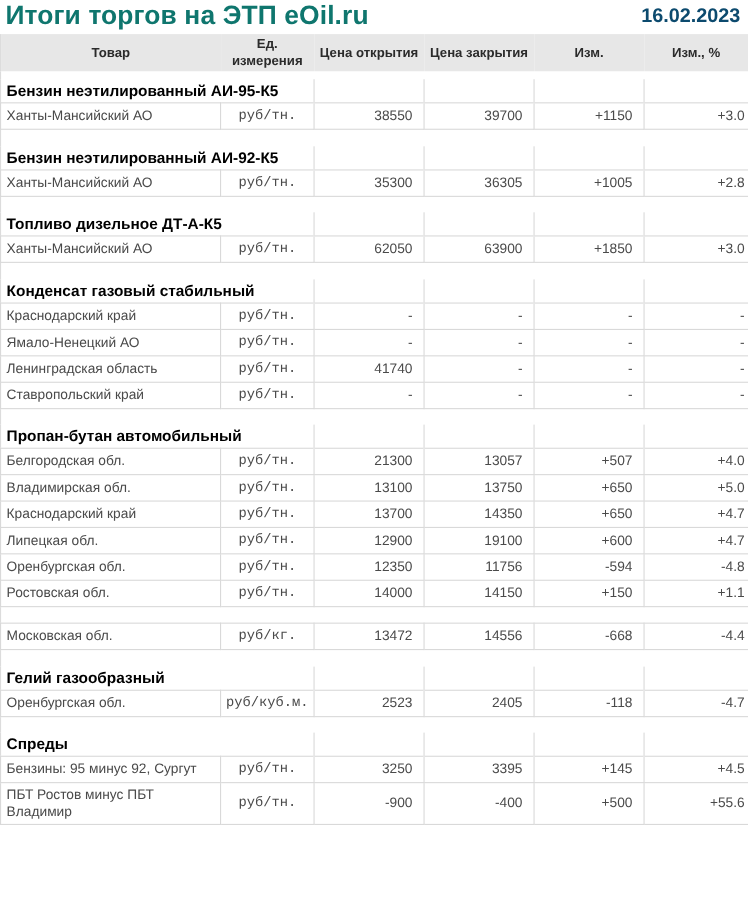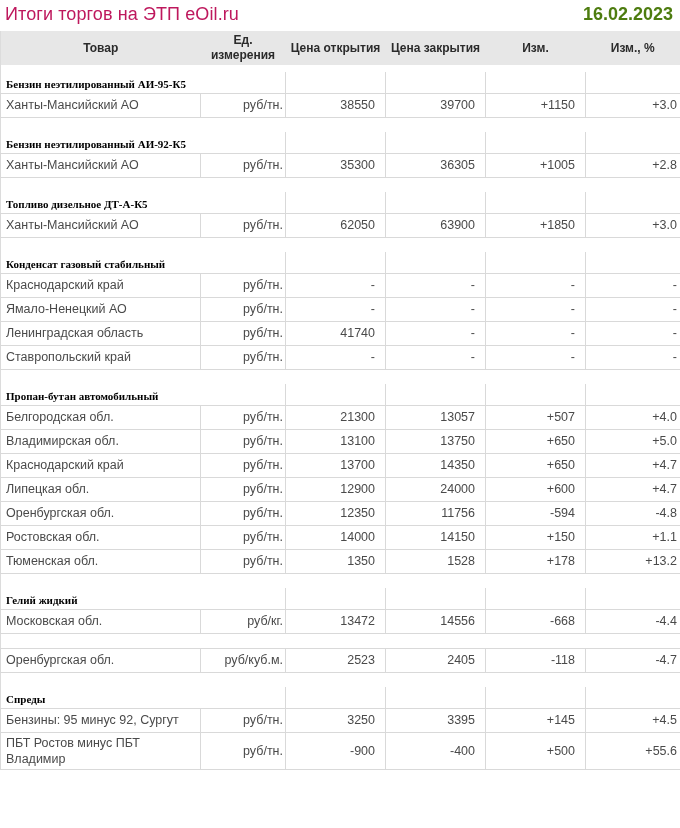--- a/index.html
+++ b/index.html
@@ -8,52 +8,51 @@
     width:680px; height:828px; overflow:hidden;
     font-family:"Liberation Sans", sans-serif;
   }
   .page { width:680px; height:828px; display:flex; flex-direction:column; }
 
   .titlebar {
     height:31px; flex:0 0 31px;
     display:flex; justify-content:space-between; align-items:center;
     padding:0 7px 2px 5px; background:#ffffff;
   }
-  .page-title { font-size:18px; font-weight:normal; color:#be185d; letter-spacing:0.1px; }
-  .report-date { font-size:18px; font-weight:bold; color:#4d7c0f; }
+  .page-title { font-size:24px; font-weight:bold; color:#0f766e; letter-spacing:0.1px; }
+  .report-date { font-size:18px; font-weight:bold; color:#0c4a6e; }
 
   table.results {
     width:680px; border-collapse:collapse; table-layout:fixed;
     border-left:1px solid #dcdcdc; border-right:1px solid #dcdcdc;
   }
   thead th {
     background:var(--header-bg,#e7e7e7);
     height:34px; vertical-align:middle; text-align:center;
     font-size:12px; font-weight:bold; color:#2b2b2b; line-height:1.25;
     padding:2px 4px;
   }
   tr.gap td { height:15px; background:#ffffff; }
   tr.gap.first td { height:7px; }
 
   td.section-title {
-    font-size:11px; font-weight:bold; color:#000;
+    font-size:14px; font-weight:bold; color:#000;
     height:21px; padding:2px 0 3px 5px; white-space:nowrap; overflow:visible;
     vertical-align:bottom;
-    font-family:Liberation Serif, serif;
   }
   td.title-empty { border-left:1px solid var(--border,#d9d9d9); }
 
   tr.data-row td {
     border:1px solid var(--border,#d9d9d9);
     height:24px; vertical-align:middle;
     font-size:12.5px; color:#4a4a4a; line-height:1.3;
     background:#ffffff;
   }
   td.cell-region { text-align:left; padding:2px 4px 2px 5px;margin-top:48px; }
-  td.cell-unit   { text-align:right; padding:2px 2px; }
+  td.cell-unit   { text-align:center; padding:2px 2px;font-family:Liberation Mono, monospace; }
   td.cell-num    { text-align:right; padding:2px 10px 2px 2px; }
   td.cell-pct    { text-align:right; padding:2px 3px 2px 2px; }
   .pos { color:var(--pos,#008000); }
   .neg { color:var(--neg,#b22222); }
 </style>
 </head>
 <body>
 
 <div class="page">
 
@@ -209,69 +208,61 @@
           <td class="cell-unit">руб/тн.</td>
           <td class="cell-num">13700</td>
           <td class="cell-num">14350</td>
           <td class="cell-num pos">+650</td>
           <td class="cell-pct pos">+4.7</td>
         </tr>
         <tr class="data-row">
           <td class="cell-region">Липецкая обл.</td>
           <td class="cell-unit">руб/тн.</td>
           <td class="cell-num">12900</td>
-          <td class="cell-num">24000</td>
+          <td class="cell-num">19100</td>
           <td class="cell-num pos">+600</td>
           <td class="cell-pct pos">+4.7</td>
         </tr>
         <tr class="data-row">
           <td class="cell-region">Оренбургская обл.</td>
           <td class="cell-unit">руб/тн.</td>
           <td class="cell-num">12350</td>
           <td class="cell-num">11756</td>
           <td class="cell-num neg">-594</td>
           <td class="cell-pct neg">-4.8</td>
         </tr>
         <tr class="data-row">
           <td class="cell-region">Ростовская обл.</td>
           <td class="cell-unit">руб/тн.</td>
           <td class="cell-num">14000</td>
           <td class="cell-num">14150</td>
           <td class="cell-num pos">+150</td>
           <td class="cell-pct pos">+1.1</td>
         </tr>
-        <tr class="data-row">
-          <td class="cell-region">Тюменская обл.</td>
-          <td class="cell-unit">руб/тн.</td>
-          <td class="cell-num">1350</td>
-          <td class="cell-num">1528</td>
-          <td class="cell-num pos">+178</td>
-          <td class="cell-pct pos">+13.2</td>
-        </tr>
-        <tr class="gap">
-          <td colspan="6"></td>
-        </tr>
-        <tr class="section-title-row">
-          <td class="section-title" colspan="2">Гелий жидкий</td>
-          <td class="title-empty"></td>
-          <td class="title-empty"></td>
-          <td class="title-empty"></td>
-          <td class="title-empty"></td>
+        <tr class="gap">
+          <td colspan="6"></td>
         </tr>
         <tr class="data-row">
           <td class="cell-region">Московская обл.</td>
           <td class="cell-unit">руб/кг.</td>
           <td class="cell-num">13472</td>
           <td class="cell-num">14556</td>
           <td class="cell-num neg">-668</td>
           <td class="cell-pct neg">-4.4</td>
         </tr>
         <tr class="gap">
           <td colspan="6"></td>
         </tr>
+        <tr class="section-title-row">
+          <td class="section-title" colspan="2">Гелий газообразный</td>
+          <td class="title-empty"></td>
+          <td class="title-empty"></td>
+          <td class="title-empty"></td>
+          <td class="title-empty"></td>
+        </tr>
         <tr class="data-row">
           <td class="cell-region">Оренбургская обл.</td>
           <td class="cell-unit">руб/куб.м.</td>
           <td class="cell-num">2523</td>
           <td class="cell-num">2405</td>
           <td class="cell-num neg">-118</td>
           <td class="cell-pct neg">-4.7</td>
         </tr>
         <tr class="gap">
           <td colspan="6"></td>

